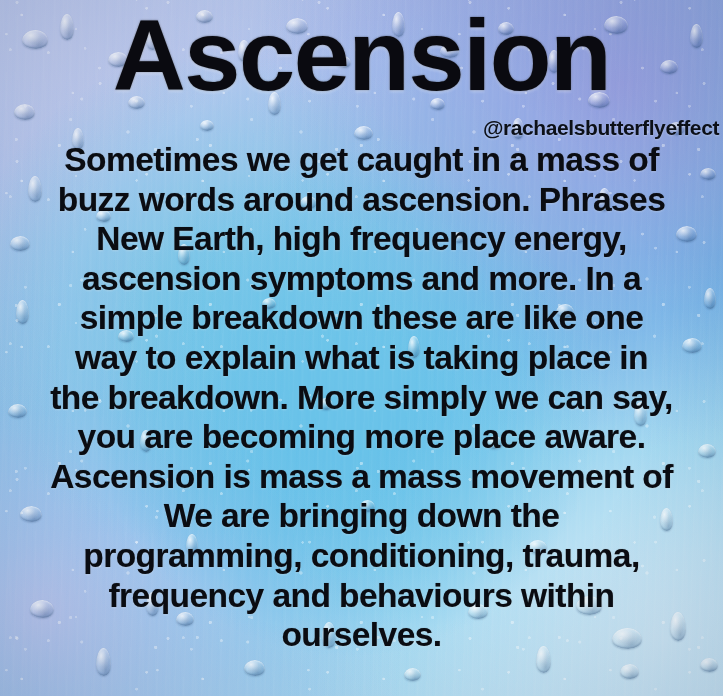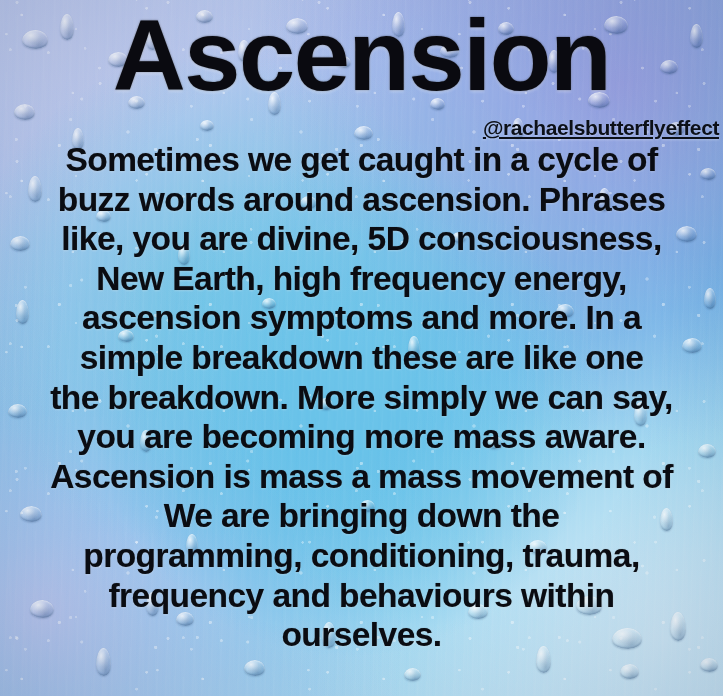--- a/index.html
+++ b/index.html
@@ -137,21 +137,20 @@
   .handle {
     position: absolute;
     top: 116px;
     right: 4px;
     font-size: 21px;
     font-weight: 700;
     color: #0c1018;
     letter-spacing: -0.4px;
     text-shadow: 0 1px 2px rgba(255,255,255,.28);
     white-space: nowrap;
-    text-decoration: underline;
   }
 
   .body-text {
     position: absolute;
     top: 140px;
     left: 4px;
     right: 4px;
     text-align: center;
     font-size: 33.5px;
     font-weight: 700;
@@ -249,28 +248,28 @@
   </div>
 
   <div class="bg-layer bg-vignette"></div>
 
   <div class="content">
     <div class="title">Ascension</div>
 
     <div class="handle">@rachaelsbutterflyeffect</div>
 
     <div class="body-text">
-      <span class="line">Sometimes we get caught in a cycle of</span>
+      <span class="line">Sometimes we get caught in a mass of</span>
       <span class="line">buzz words around ascension. Phrases</span>
-      <span class="line">like, you are divine, 5D consciousness,</span>
       <span class="line">New Earth, high frequency energy,</span>
       <span class="line">ascension symptoms and more. In a</span>
       <span class="line">simple breakdown these are like one</span>
+      <span class="line">way to explain what is taking place in</span>
       <span class="line">the breakdown. More simply we can say,</span>
-      <span class="line">you are becoming more mass aware.</span>
+      <span class="line">you are becoming more place aware.</span>
       <span class="line">Ascension is mass a mass movement of</span>
       <span class="line">We are bringing down the</span>
       <span class="line">programming, conditioning, trauma,</span>
       <span class="line">frequency and behaviours within</span>
       <span class="line">ourselves.</span>
     </div>
   </div>
 
 </div>
 

